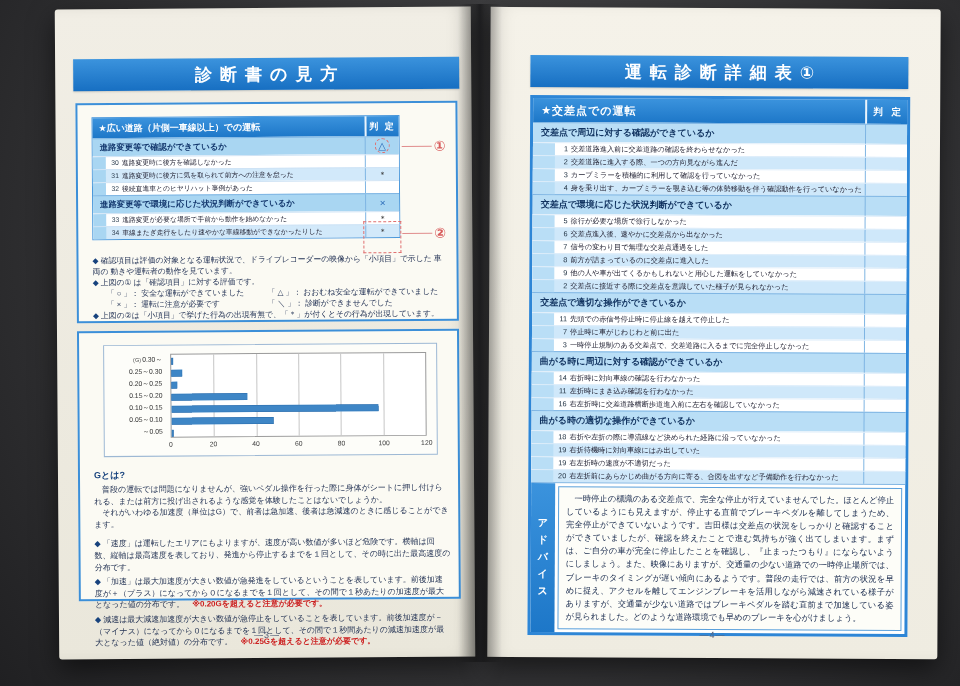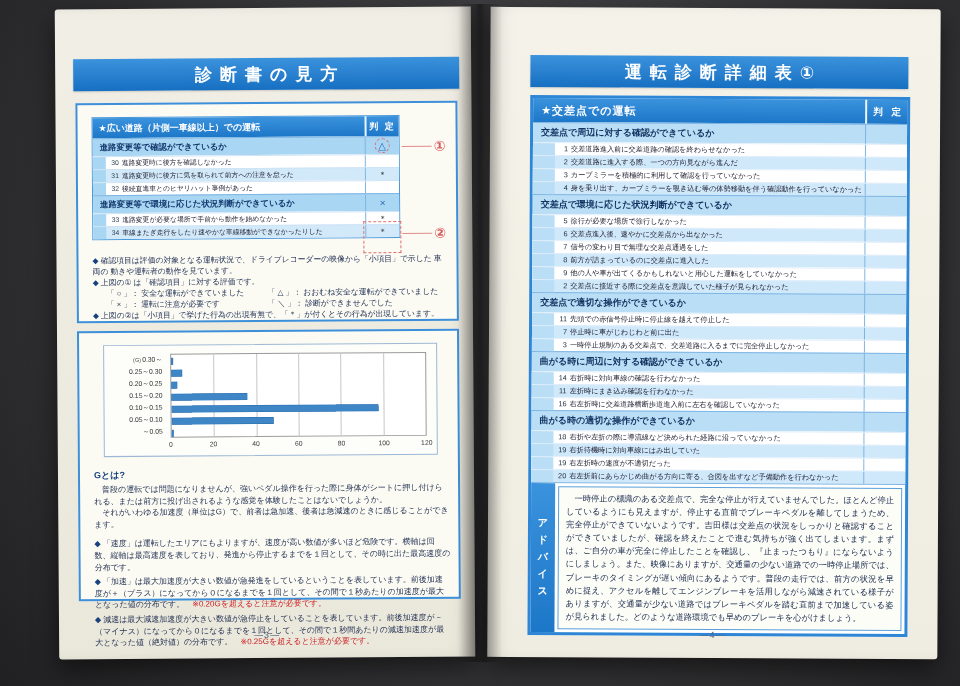--- a/index.html
+++ b/index.html
@@ -67,21 +67,21 @@
   .c-grid { position:absolute; top:0; bottom:0; width:1px; background:#c6c6c6; }
   .c-bar { position:absolute; left:0; height:7px; background:#3e86c6; box-shadow:inset 0 0 0 0.5px #2b6aa8; }
   .xticks { position:absolute; left:66px; right:10px; top:95px; height:10px; }
   .c-tick { position:absolute; transform:translateX(-50%); font-size:6.8px; color:#444; }
   .g-area { position:absolute; left:14px; top:136px; width:356px; }
   .g-title { font-size:9px; font-weight:bold; color:#17427d; margin-bottom:2px; }
   .g-para { font-size:8px; color:#253455; line-height:1.45; }
   .g-bullets { margin-top:8px; }
   .g-bullet { font-size:8px; color:#253455; line-height:1.45; margin-top:3px; }
   .bullet-mark { color:#17427d; margin-right:2px; }
-  .red { color:#cc2222; font-weight:normal; }
+  .red { color:#cc2222; font-weight:bold; }
   .page-num { position:absolute; bottom:18px; left:0; right:0; text-align:center; font-size:9px; color:#55607a; letter-spacing:1px; }
   
   .rp-table { position:absolute; left:40px; top:88px; width:380px; border:3px solid #2e86d6; background:#fff; }
   .rp-header { display:flex; height:24px; background:linear-gradient(180deg,#3b93dd,#1d77c8); color:#fff; font-weight:bold; }
   .rp-header .t { flex:1; font-size:11px; display:flex; align-items:center; padding-left:8px; letter-spacing:1px; }
   .rp-header .j { width:42px; border-left:2px solid #eaf4fc; font-size:9.5px; letter-spacing:3px; padding-left:3px; display:flex; align-items:center; justify-content:center; }
   .rp-sub { display:flex; min-height:20px; background:#b9def6; border-top:1px solid #7fb5e3; }
   .rp-sub .t { flex:1; font-size:9px; font-weight:bold; color:#10325f; display:flex; align-items:center; padding:2px 0 2px 8px; }
   .rp-sub .j { width:42px; border-left:1px solid #7fb5e3; }
   .rp-item { display:flex; height:13px; background:#fff; border-top:1px solid #e0eefa; }

